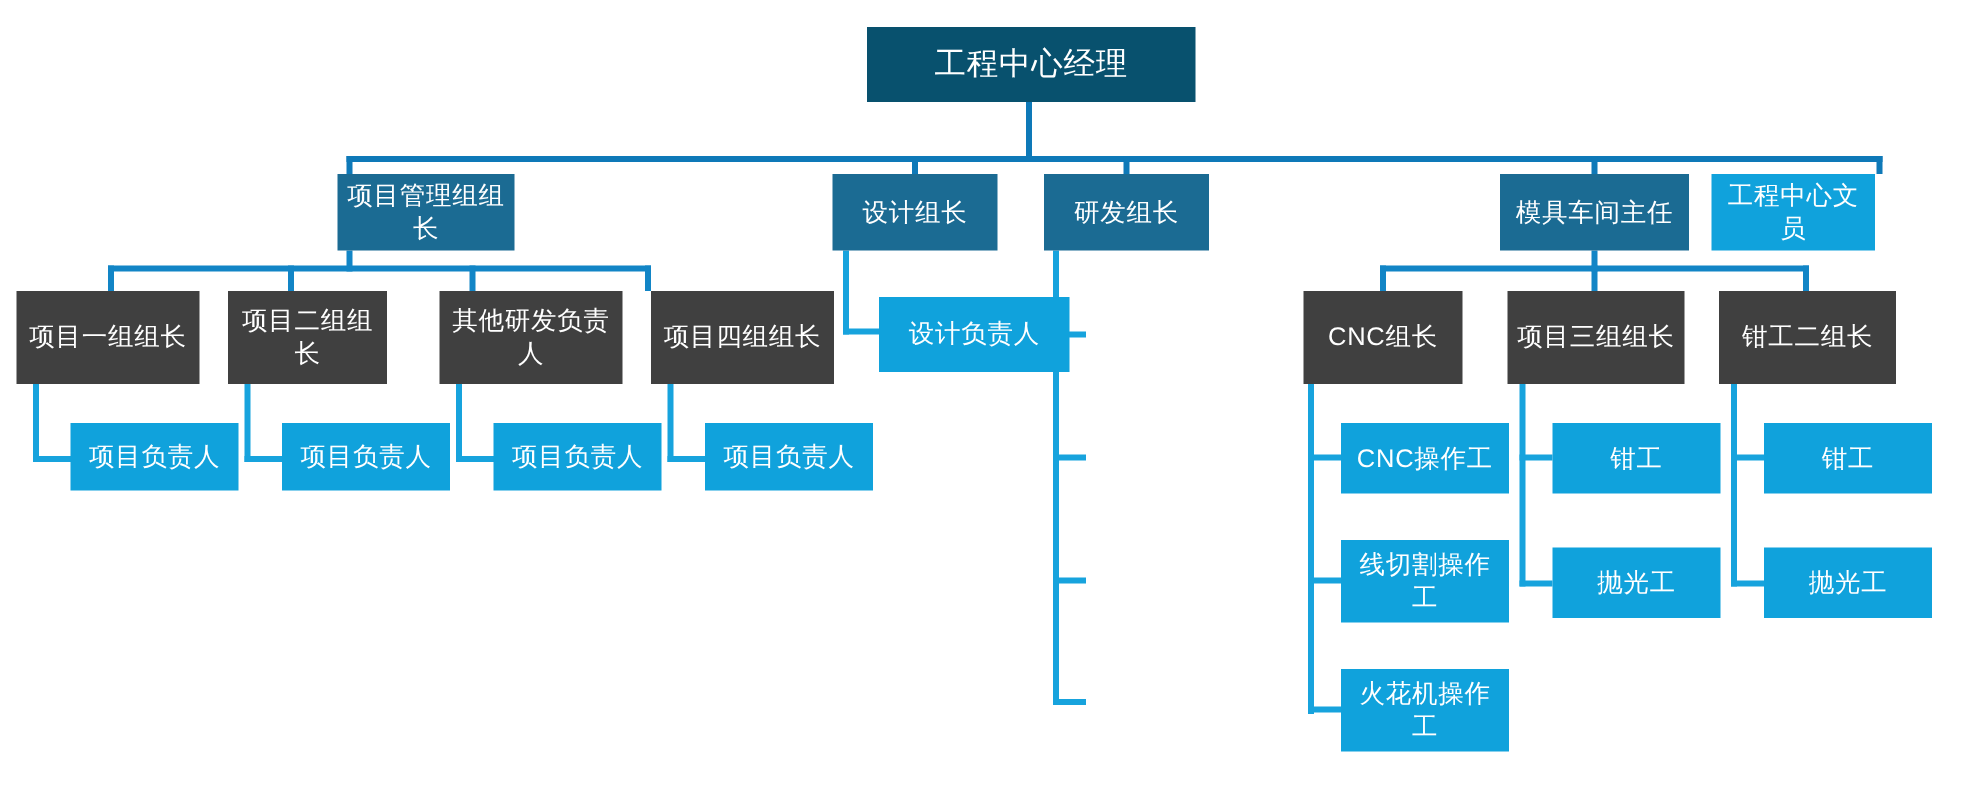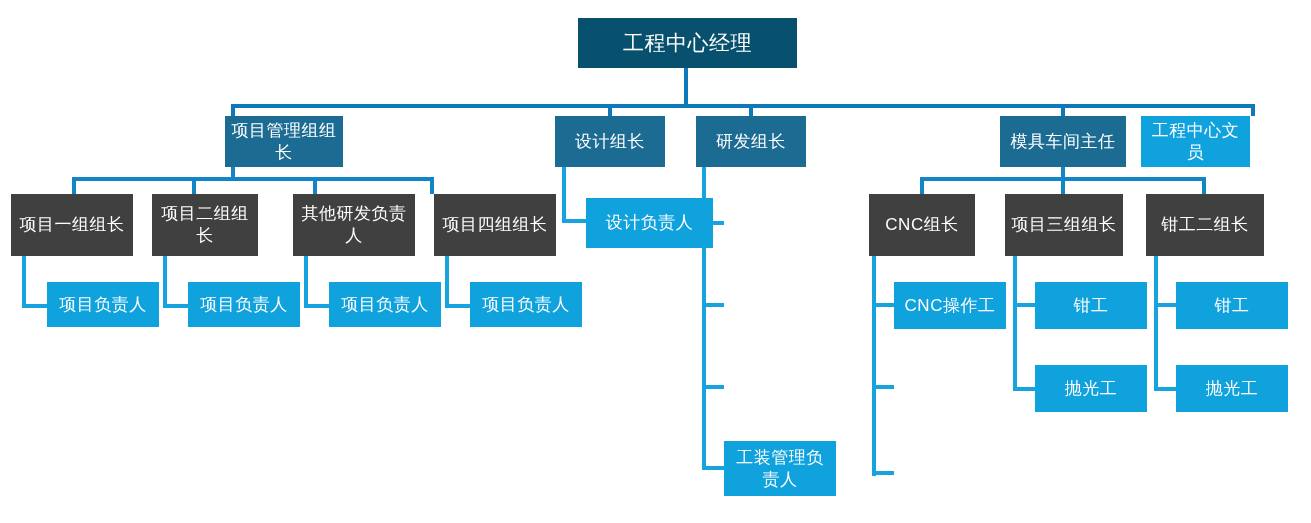--- a/index.html
+++ b/index.html
@@ -118,27 +118,28 @@
   <div class="node lvl-lead" style="left:293px; top:194px; width:122px; height:62px;">其他研发负责人</div>
   <div class="node lvl-lead" style="left:434px; top:194px; width:122px; height:62px;">项目四组组长</div>
 
   <div class="node lvl-staff" style="left:47px; top:282px; width:112px; height:45px;">项目负责人</div>
   <div class="node lvl-staff" style="left:188px; top:282px; width:112px; height:45px;">项目负责人</div>
   <div class="node lvl-staff" style="left:329px; top:282px; width:112px; height:45px;">项目负责人</div>
   <div class="node lvl-staff" style="left:470px; top:282px; width:112px; height:45px;">项目负责人</div>
 
   <div class="node lvl-staff" style="left:586px; top:198px; width:127px; height:50px;">设计负责人</div>
 
-  <div class="node lvl-staff" style="left:724px; top:441px; width:112px; height:55px;">工装管理负责人</div>
 
   <div class="node lvl-lead" style="left:869px; top:194px; width:106px; height:62px;">CNC组长</div>
   <div class="node lvl-lead" style="left:1005px; top:194px; width:118px; height:62px;">项目三组组长</div>
   <div class="node lvl-lead" style="left:1146px; top:194px; width:118px; height:62px;">钳工二组长</div>
 
   <div class="node lvl-staff" style="left:894px; top:282px; width:112px; height:47px;">CNC操作工</div>
+  <div class="node lvl-staff" style="left:894px; top:360px; width:112px; height:55px;">线切割操作工</div>
+  <div class="node lvl-staff" style="left:894px; top:446px; width:112px; height:55px;">火花机操作工</div>
 
   <div class="node lvl-staff" style="left:1035px; top:282px; width:112px; height:47px;">钳工</div>
   <div class="node lvl-staff" style="left:1035px; top:365px; width:112px; height:47px;">抛光工</div>
 
   <div class="node lvl-staff" style="left:1176px; top:282px; width:112px; height:47px;">钳工</div>
   <div class="node lvl-staff" style="left:1176px; top:365px; width:112px; height:47px;">抛光工</div>
 
 </div>
 
 </body></html>

